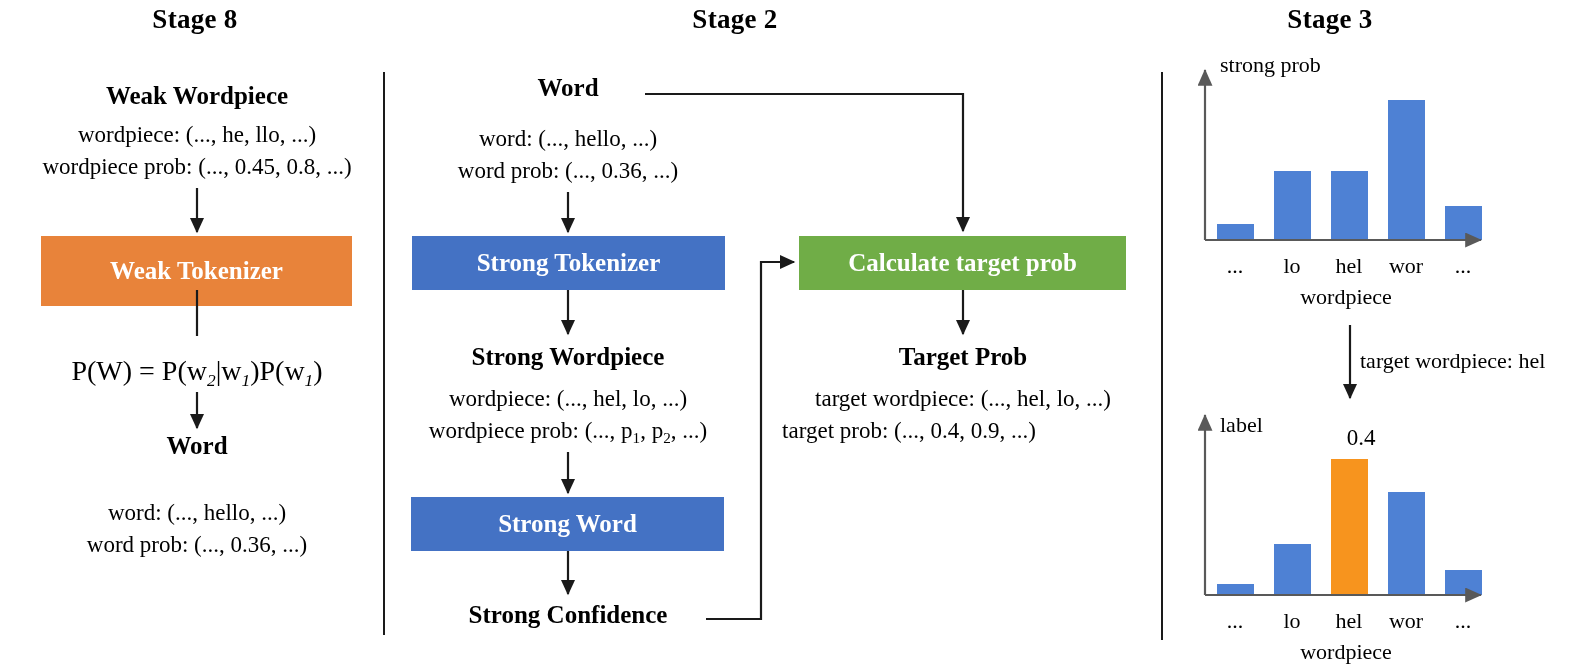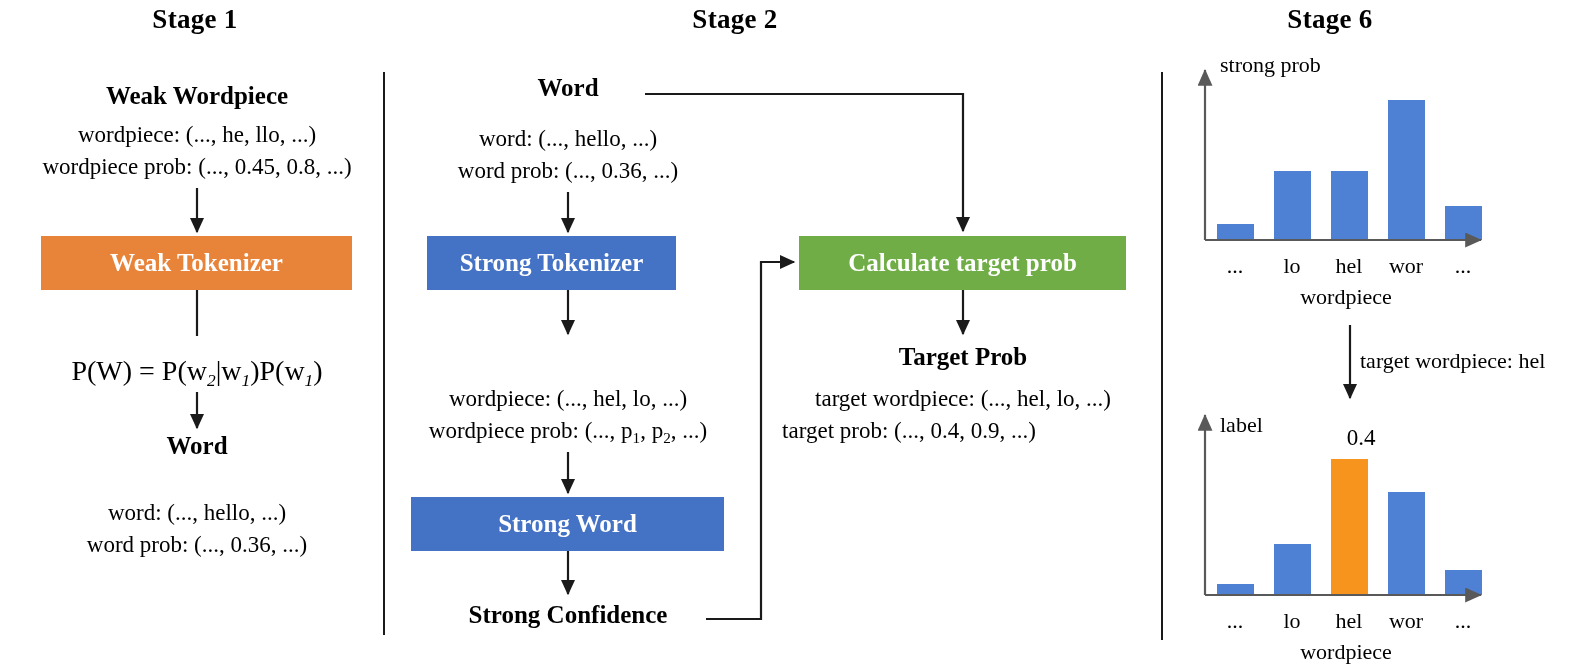--- a/index.html
+++ b/index.html
@@ -92,51 +92,52 @@
   .tick-lbl  { position: absolute; font-size: 22px; text-align: center; transform: translateX(-50%); white-space: nowrap; }
   .axis-cap  { position: absolute; font-size: 22px; transform: translateX(-50%); white-space: nowrap; }
   .bar-value { position: absolute; font-size: 23px; transform: translateX(-50%); white-space: nowrap; }
   .annot     { position: absolute; font-size: 22px; line-height: 1.3; text-align: right; white-space: nowrap; margin-top: 12px; }
 </style>
 </head>
 <body>
 
 <div id="canvas">
 
-  <div class="abs ctr stage-title" style="left:195px; top:4px;">Stage 1</div>
+  <div class="abs ctr stage-title" style="left:195px; top:4px;">Stage 8</div>
   <div class="abs ctr stage-title" style="left:735px; top:4px;">Stage 2</div>
-  <div class="abs ctr stage-title" style="left:1330px; top:4px;">Stage 6</div>
+  <div class="abs ctr stage-title" style="left:1330px; top:4px;">Stage 3</div>
 
   <div class="abs divider" style="left:383px; top:72px; height:563px;"></div>
   <div class="abs divider" style="left:1161px; top:72px; height:568px;"></div>
 
   <div class="abs ctr body-text" style="left:197px; top:120px;">wordpiece: (..., he, llo, ...)</div>
   <div class="abs ctr hdr" style="left:197px; top:82px;">Weak Wordpiece</div>
   <div class="abs ctr body-text" style="left:197px; top:152px;">wordpiece prob: (..., 0.45, 0.8, ...)</div>
 
-  <div class="abs proc-box box-orange" style="left:41px; top:236px; width:311px; height:54px;text-align:center;">
+  <div class="abs proc-box box-orange" style="left:41px; top:236px; width:311px; height:70px;text-align:center;">
     <span>Weak Tokenizer</span>
   </div>
 
   <div class="abs ctr eq" style="left:197px; top:355px;">
     <span class="op">P(W) <span class="op">=</span> P(w<sub>2</sub>|w<sub>1</sub>)P(w<sub>1</sub>)</span>
   </div>
 
   <div class="abs ctr hdr" style="left:197px; top:432px;">Word</div>
   <div class="abs ctr body-text" style="left:197px; top:498px;">word: (..., hello, ...)</div>
   <div class="abs ctr body-text" style="left:197px; top:530px;">word prob: (..., 0.36, ...)</div>
 
   <div class="abs ctr hdr" style="left:568px; top:74px;">Word</div>
   <div class="abs ctr body-text" style="left:568px; top:124px;">word: (..., hello, ...)</div>
   <div class="abs ctr body-text" style="left:568px; top:156px;">word prob: (..., 0.36, ...)</div>
 
-  <div class="abs proc-box box-blue" style="left:427px; top:236px; width:249px; height:54px;">
+  <div class="abs proc-box box-blue" style="left:412px; top:236px; width:313px; height:54px;">
     <span>Strong Tokenizer</span>
   </div>
 
+  <div class="abs ctr hdr" style="left:568px; top:343px;">Strong Wordpiece</div>
   <div class="abs ctr body-text" style="left:568px; top:384px;">wordpiece: (..., hel, lo, ...)</div>
   <div class="abs ctr body-text" style="left:568px; top:416px;"><span>wordpiece prob: (..., p</span><span class="sub-i">1</span><span>, p</span><span class="sub-i">2</span><span>, ...)</span></div>
 
   <div class="abs proc-box box-blue" style="left:411px; top:497px; width:313px; height:54px;">
     <span>Strong Word</span>
   </div>
 
   <div class="abs ctr hdr" style="left:568px; top:601px;">Strong Confidence</div>
 
   <div class="abs proc-box box-green" style="left:799px; top:236px; width:327px; height:54px;">

